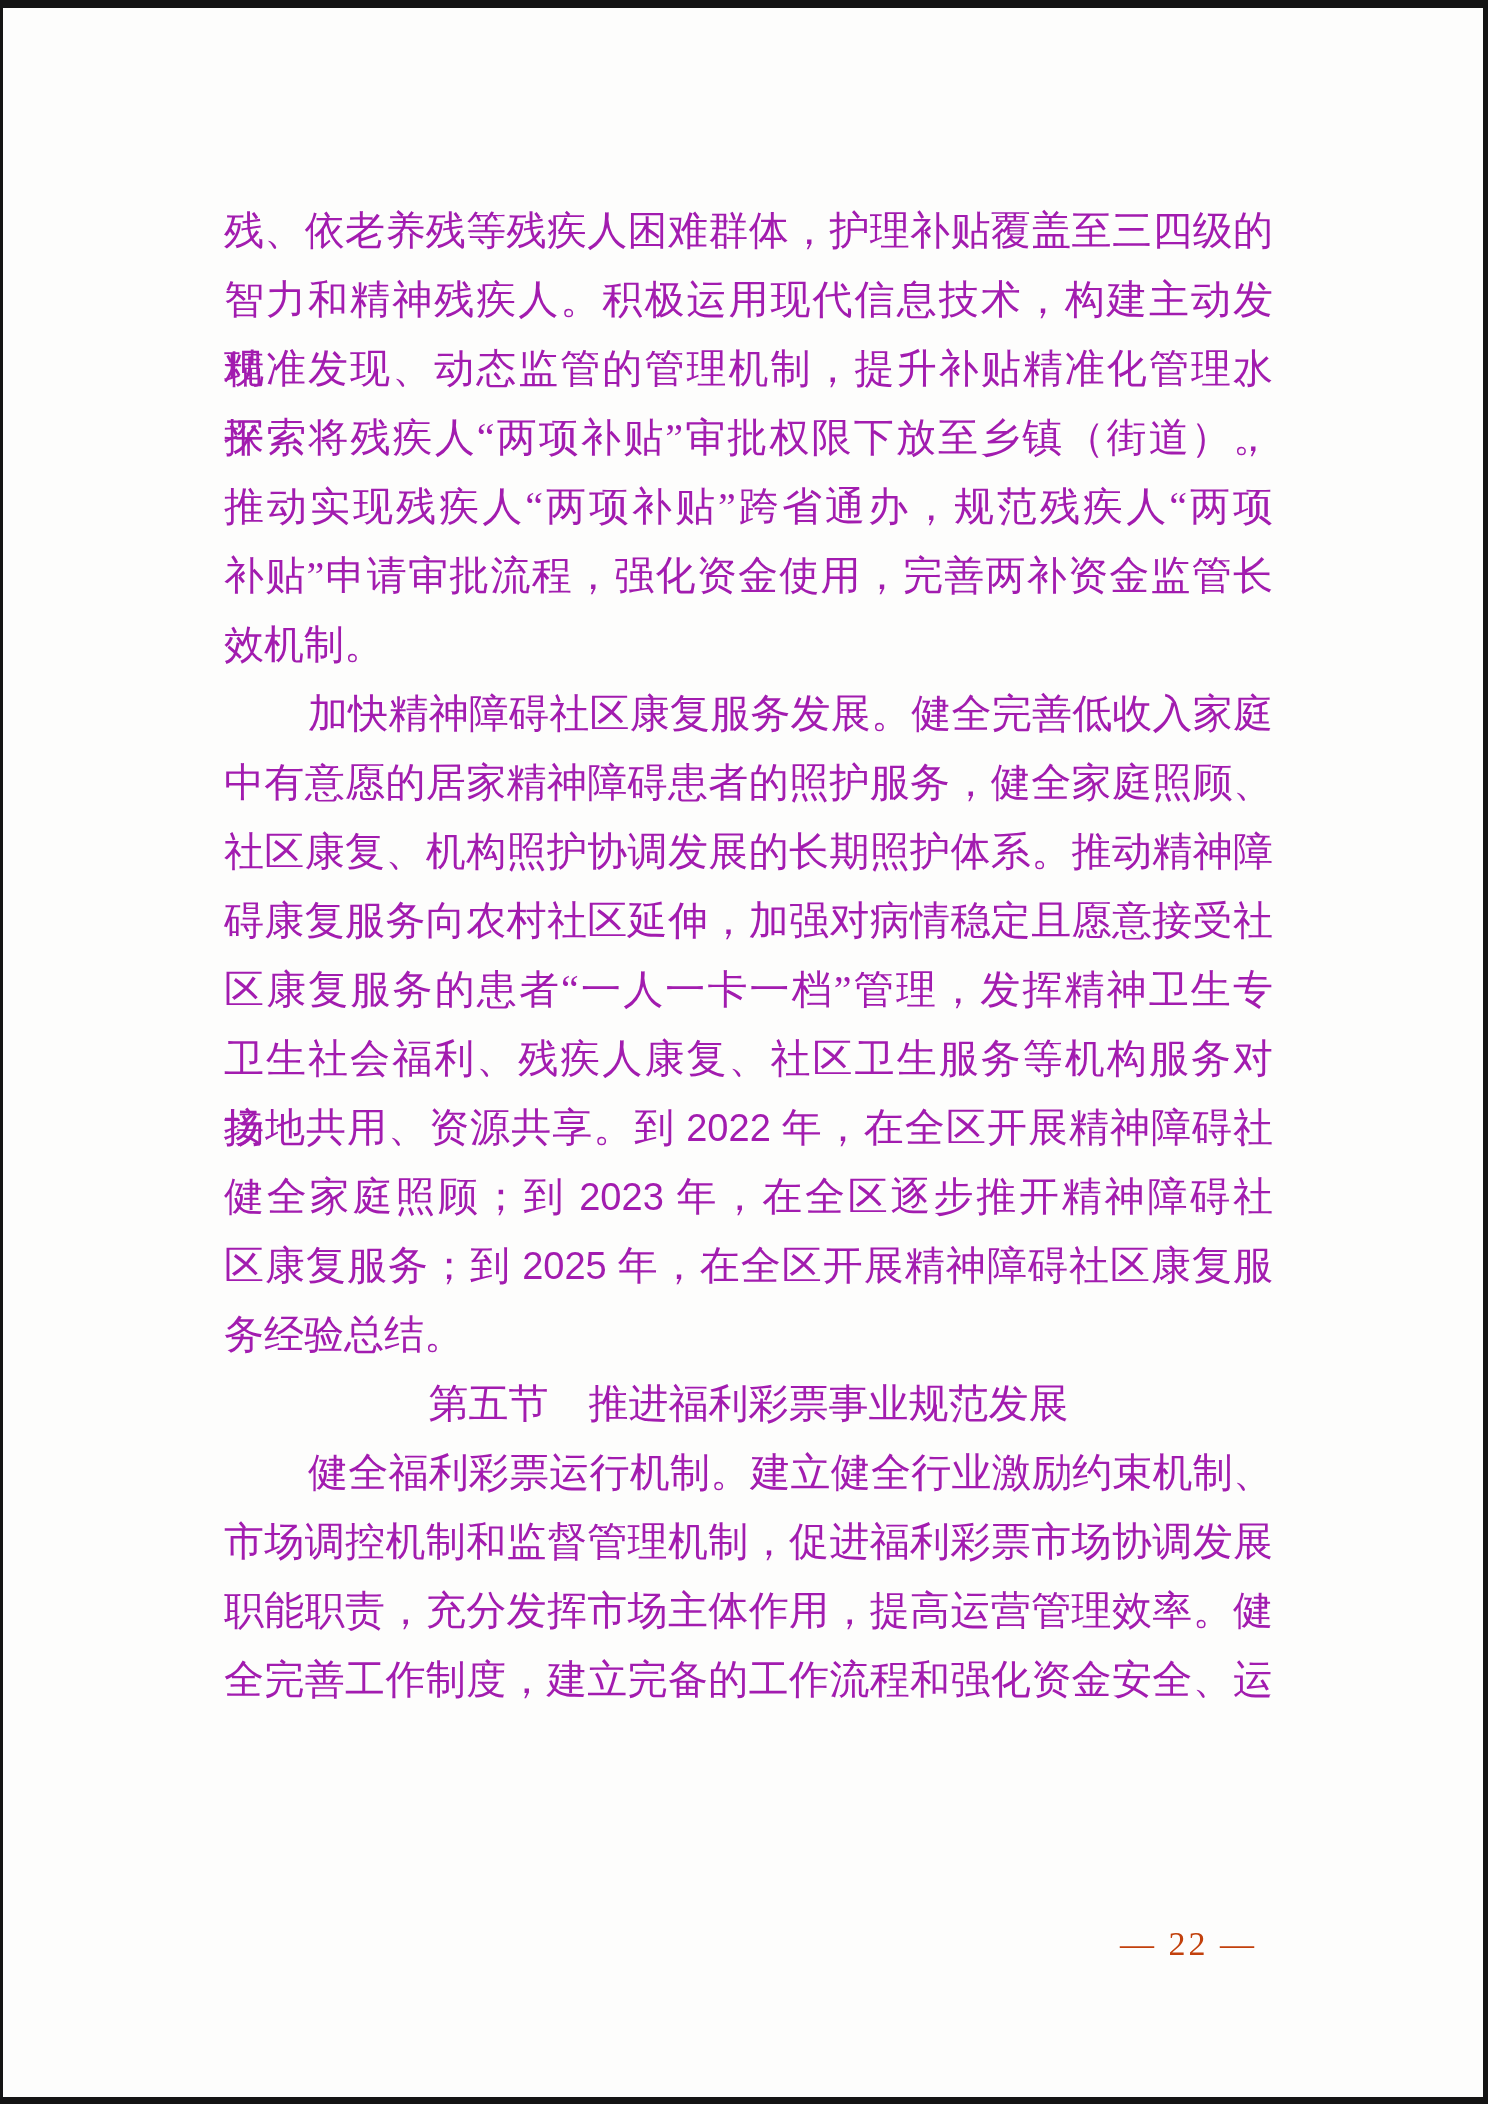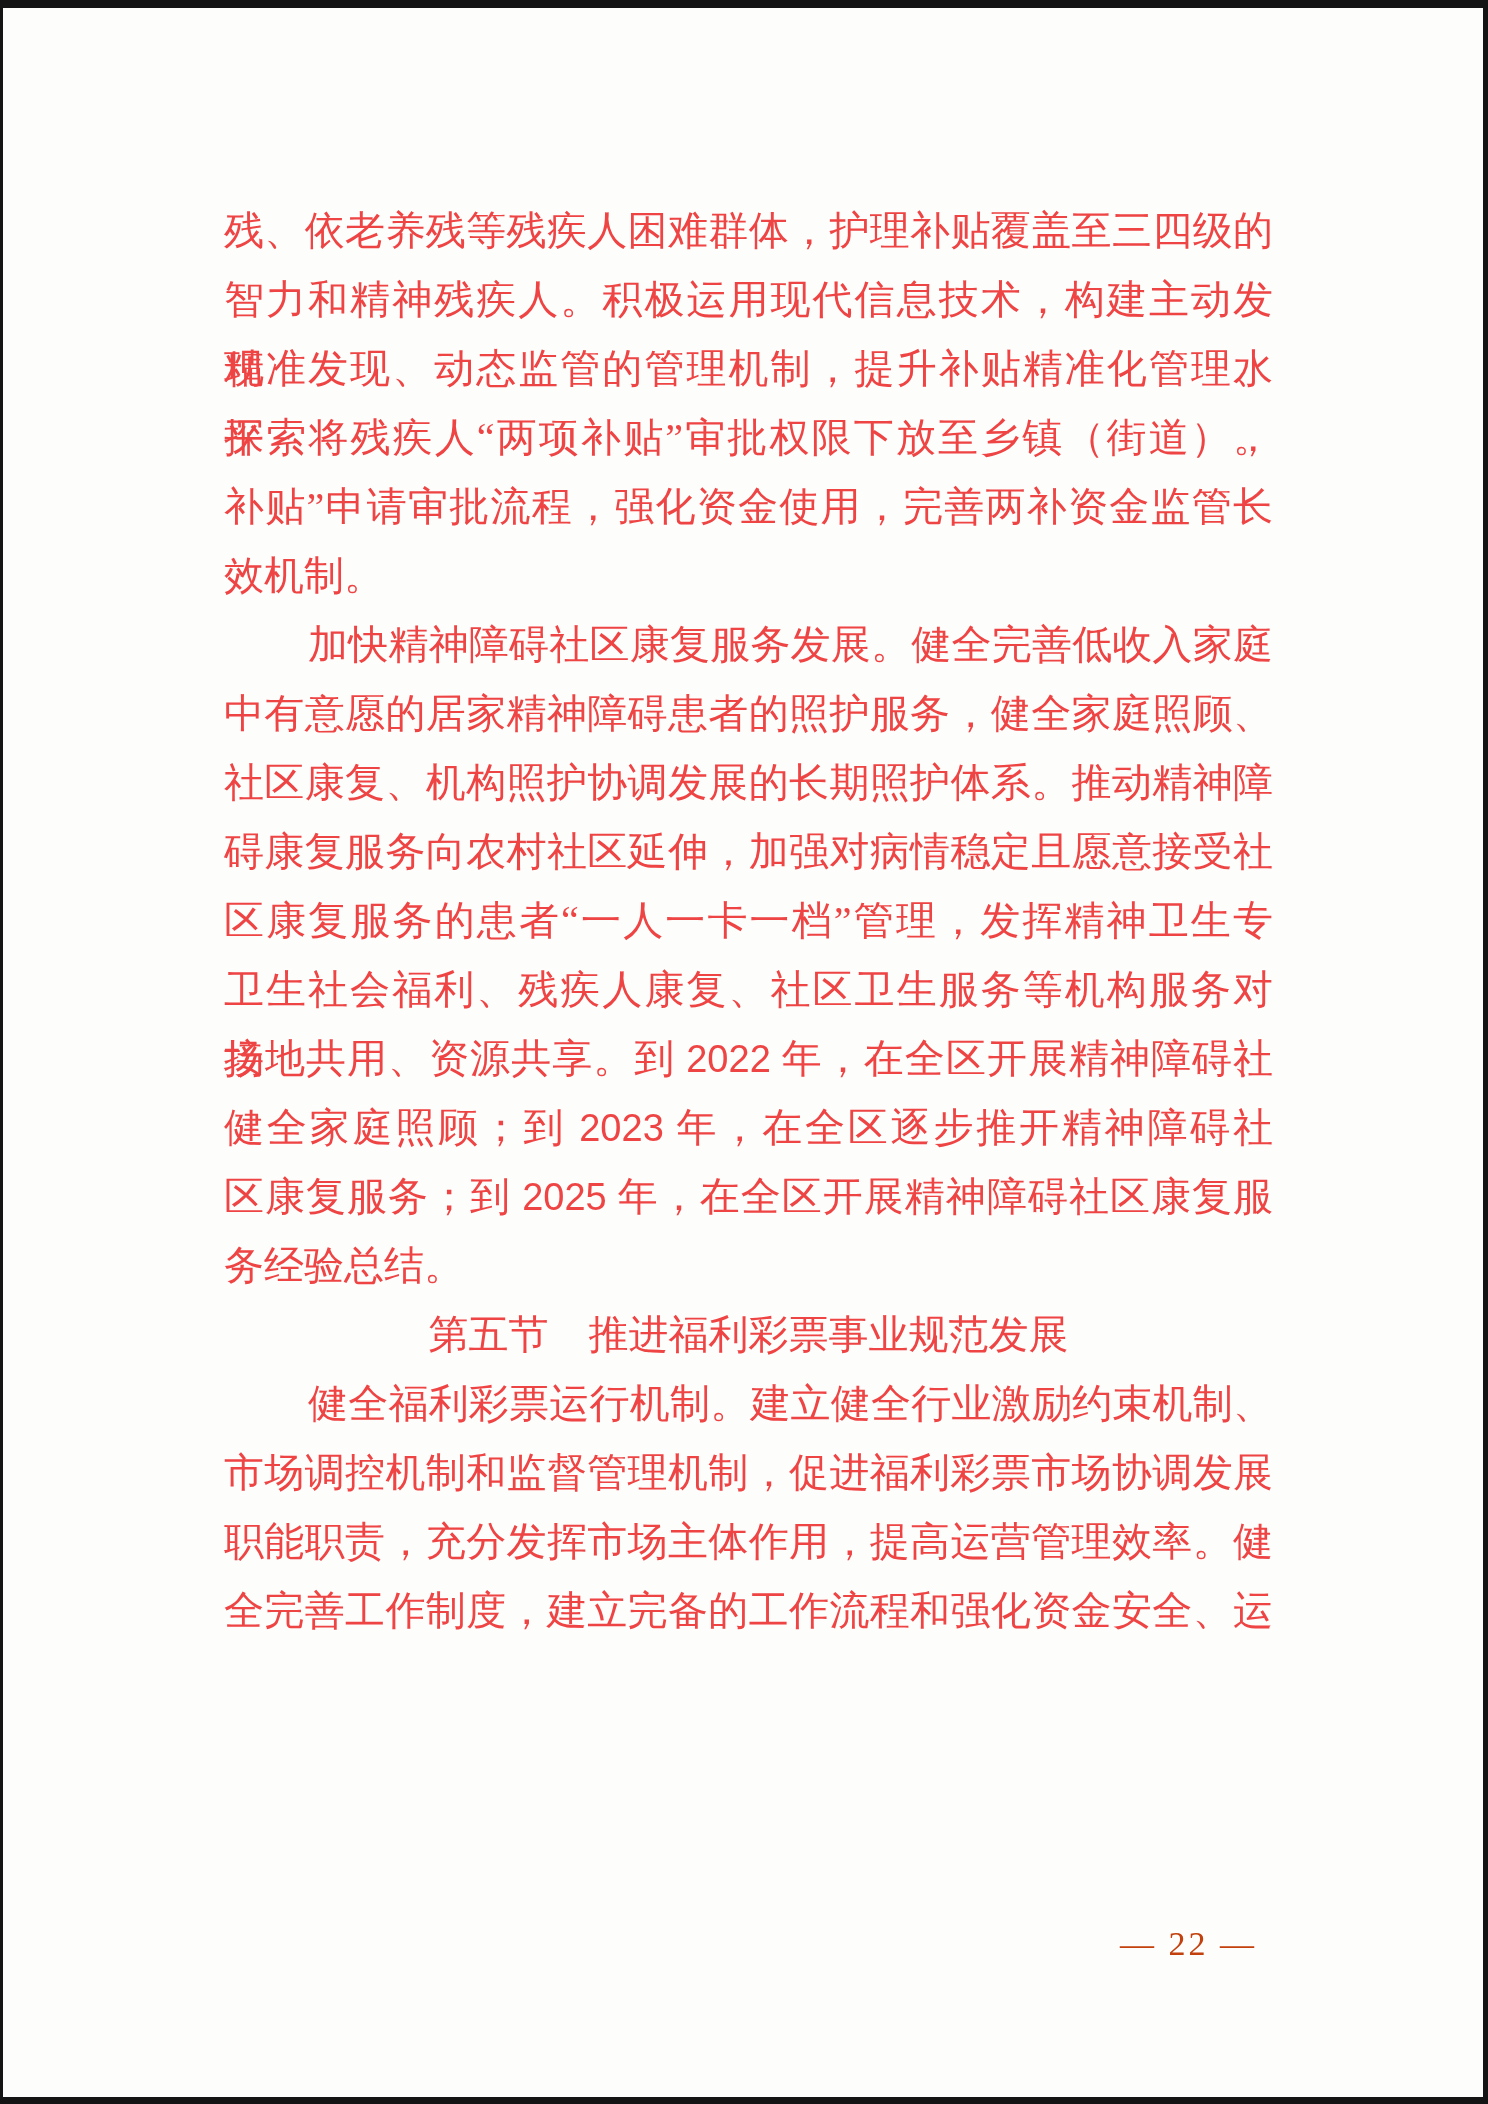--- a/index.html
+++ b/index.html
@@ -23,21 +23,21 @@
     position: absolute;
     left: 221px;
     top: 188px;
     width: 1049px;
   }
   .line {
     font-family: "Liberation Serif", "DejaVu Serif", serif;
     font-size: 40px;
     line-height: 69px;
     height: 69px;
-    color: #ef4444;
+    color: #a21caf;
     text-align: justify;
     text-align-last: justify;
     text-justify: inter-character;
     white-space: nowrap;
   }
   .line.body { white-space: normal; }
   .line.body-indent {
     white-space: normal;
     text-indent: 84px;
   }
@@ -72,20 +72,21 @@
 </style>
 </head>
 <body>
 
 <div class="page">
   <div class="content">
       <div class="line body"><span>残、依老养残等残疾人困难群体，护理补贴覆盖至三四级的</span></div>
       <div class="line body"><span>智力和精神残疾人。积极运用现代信息技术，构建主动发现、</span></div>
       <div class="line body"><span>精准发现、动态监管的管理机制，提升补贴精准化管理水平。</span></div>
       <div class="line body"><span>探索将残疾人“两项补贴”审批权限下放至乡镇（街道），</span></div>
+      <div class="line body"><span>推动实现残疾人“两项补贴”跨省通办，规范残疾人“两项</span></div>
       <div class="line body"><span>补贴”申请审批流程，强化资金使用，完善两补资金监管长</span></div>
       <div class="line body-short"><span>效机制。</span></div>
       <div class="line body-indent"><span class="seg-bold">加快精神障碍社区康复服务发展。</span><span>健全完善低收入家庭</span></div>
       <div class="line body"><span>中有意愿的居家精神障碍患者的照护服务，健全家庭照顾、</span></div>
       <div class="line body"><span>社区康复、机构照护协调发展的长期照护体系。推动精神障</span></div>
       <div class="line body"><span>碍康复服务向农村社区延伸，加强对病情稳定且愿意接受社</span></div>
       <div class="line body"><span>区康复服务的患者“一人一卡一档”管理，发挥精神卫生专</span></div>
       <div class="line body"><span>卫生社会福利、残疾人康复、社区卫生服务等机构服务对接、</span></div>
       <div class="line body"><span>场地共用、资源共享。到 </span><span class="seg-num">2022</span><span> 年，在全区开展精神障碍社</span></div>
       <div class="line body"><span>健全家庭照顾；到 </span><span class="seg-num">2023</span><span> 年，在全区逐步推开精神障碍社</span></div>

